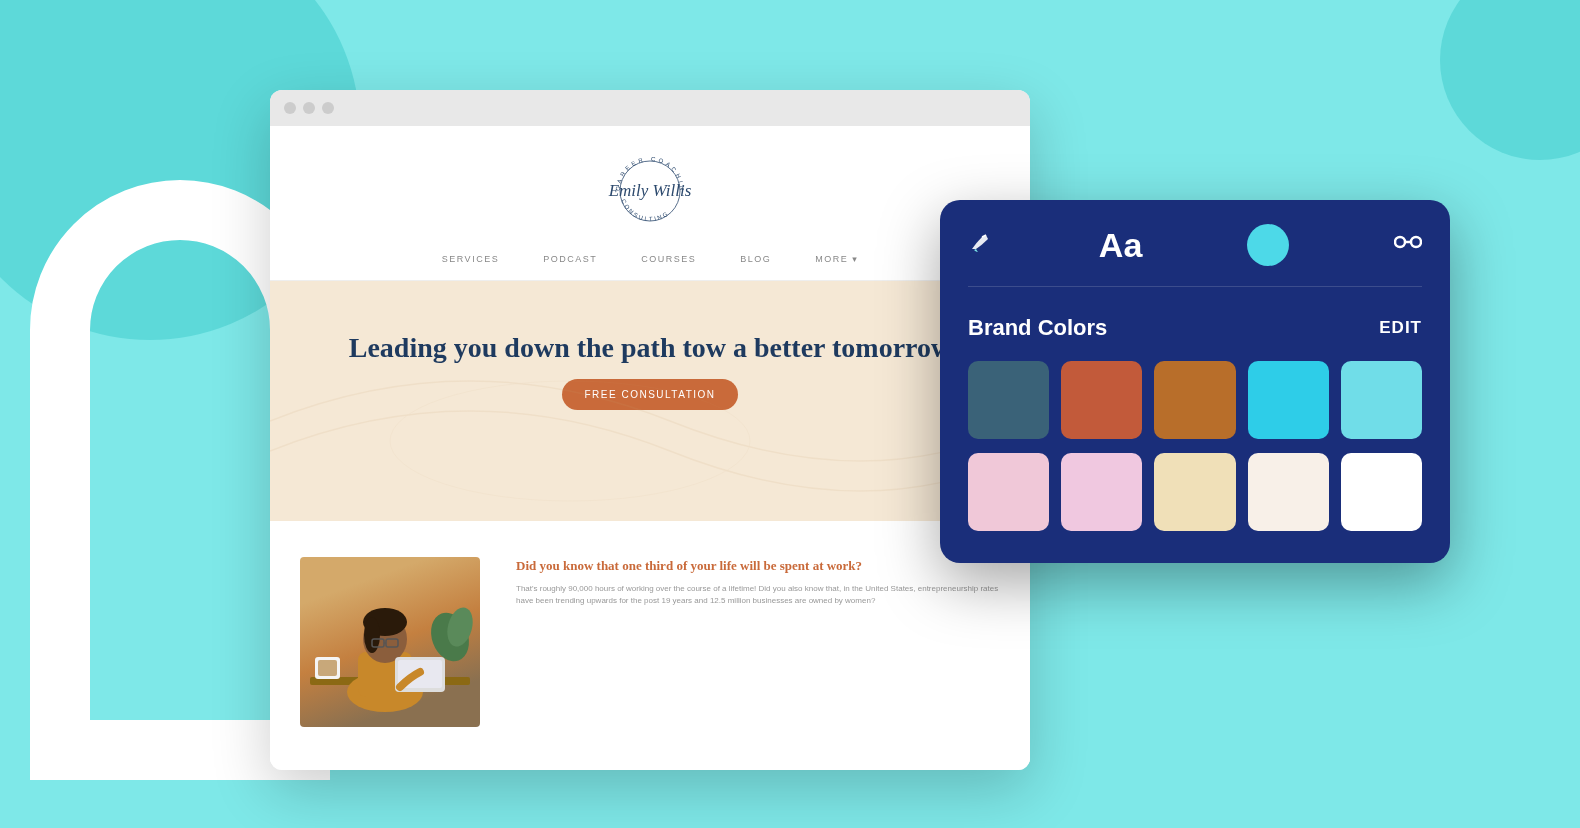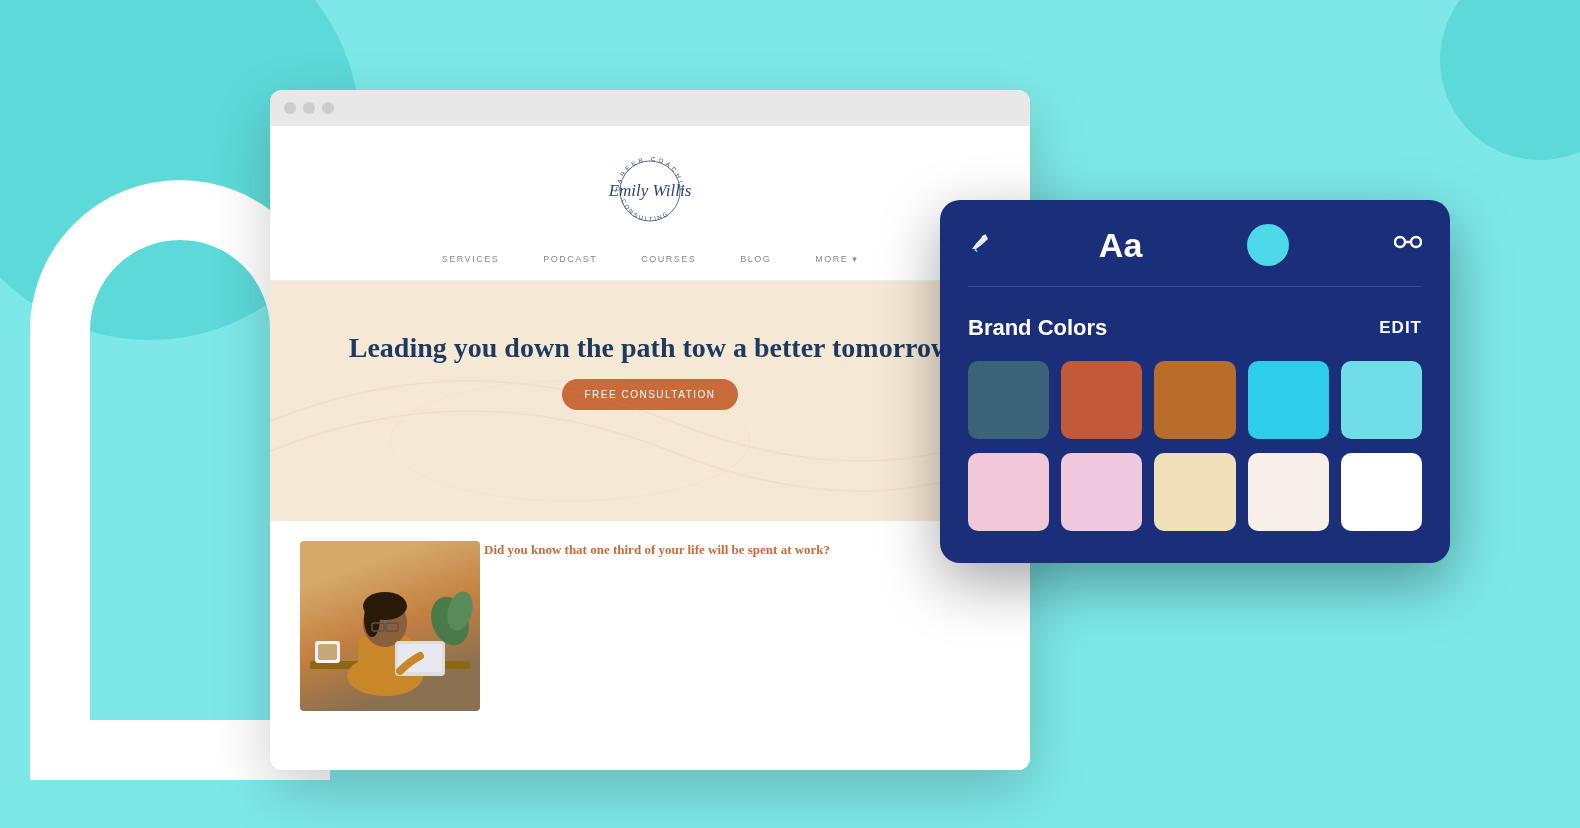--- a/index.html
+++ b/index.html
@@ -171,22 +171,22 @@
       bottom: 0;
       left: 0;
       right: 0;
       opacity: 0.15;
     }
 
     
     .content-section {
       background: white;
       display: flex;
-      gap: 4px;
-      padding: 20px 30px;
+      gap: 36px;
+      padding: 36px 30px;
     }
 
     .content-image {
       width: 180px;
       height: 170px;
       border-radius: 4px;
       background: linear-gradient(135deg, #c8a76e 0%, #d4956b 40%, #5a7a5a 80%);
       flex-shrink: 0;
       position: relative;
       overflow: hidden;
@@ -399,20 +399,21 @@
             <rect x="98" y="103" width="44" height="28" fill="#e8e8f0" rx="2"></rect>
 
             <path d="M 100,130 Q 110,120 120,115" stroke="#c8882a" stroke-width="8" fill="none" stroke-linecap="round"></path>
           </svg>
         </div>
       </div>
       <div class="content-text">
         <p class="content-heading">
           <span>Did you know that </span><span style="color:#c96a3a;">one third</span><span> of your life will be spent at work?</span>
         </p>
+        <p class="content-body">That's roughly 90,000 hours of working over the course of a lifetime! Did you also know that, in the United States, entrepreneurship rates have been trending upwards for the post 19 years and 12.5 million businesses are owned by women?</p>
       </div>
     </div>
   </div>
 </div>
 
 <div class="brand-panel">
 
   <div class="panel-toolbar">
     <span class="toolbar-icon">
       <svg width="26" height="26" viewBox="0 0 26 26" fill="none">

